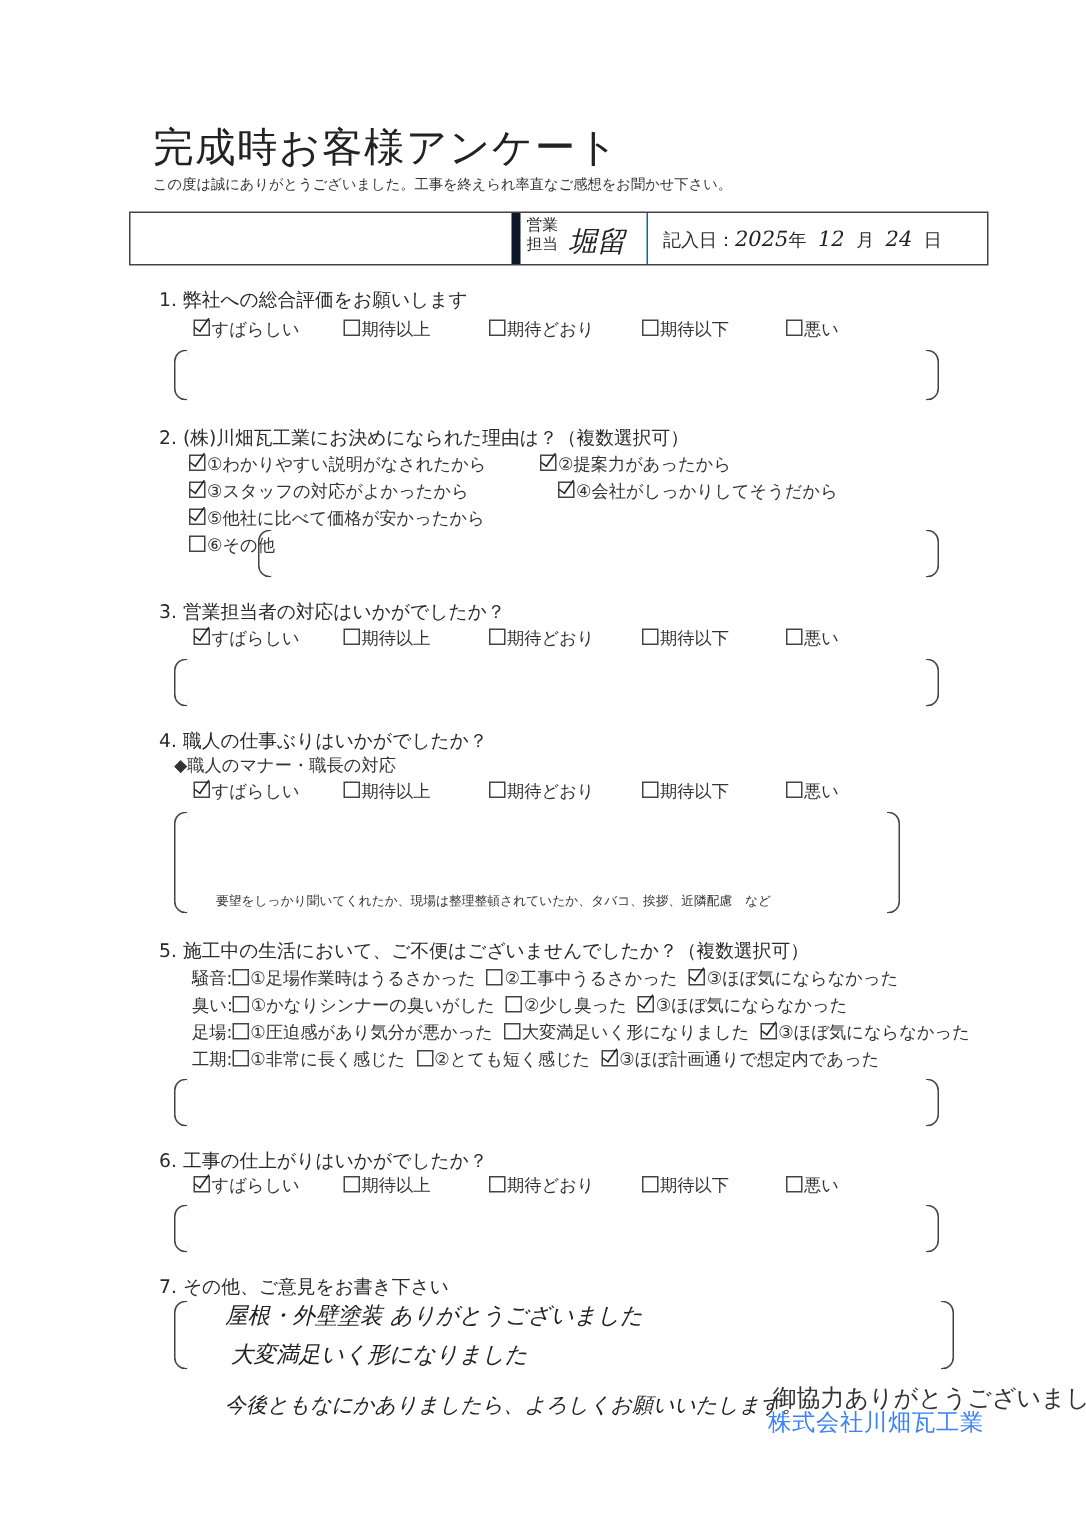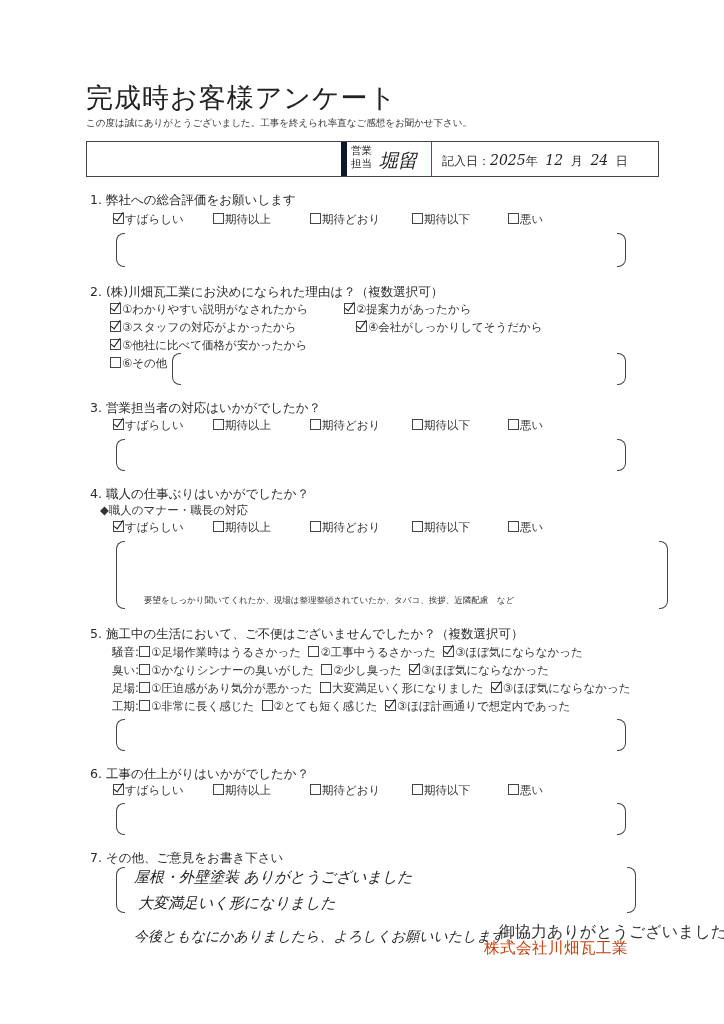--- a/index.html
+++ b/index.html
@@ -1,20 +1,20 @@
 <!DOCTYPE html>
 <html><head>
 <meta charset="utf-8">
 <style>
   html, body { margin:0; padding:0; }
   body {
     width:724px; height:1024px; background:#ffffff; position:relative; overflow:hidden;
     font-family: "DejaVu Sans", sans-serif; color:#2a2a2a;
   }
-  .abs { position:absolute; white-space:nowrap; }
+  .abs { position:absolute; white-space:nowrap;margin-left:16px; }
   .title { left:86px; top:80px; font-size:27px; color:#222; letter-spacing:1px; font-family:"DejaVu Sans", sans-serif; }
   .subtitle { left:86px; top:117px; font-size:9.5px; color:#333; }
   .hdr-box { position:absolute; left:86px; top:141px; width:573px; height:36px; border:1px solid #444; box-sizing:border-box; }
   .hdr-cell { position:absolute; top:0; height:34px; box-sizing:border-box; }
   .hdr-name { left:0; width:248px; }
   .hdr-sales { left:254px; width:90px; border-left:6px solid #0f172a; }
   .hdr-date { left:344px; width:229px; border-left:1px solid #0369a1; }
   .lbl-name { position:absolute; left:8px; top:10px; font-size:12px; }
   .redact { position:absolute; left:59px; top:-6px; width:193px; height:42px; background:#ececec; box-shadow:1px 1px 2px #999; }
   .lbl-sales { position:absolute; left:4px; top:2px; font-size:10.5px; line-height:13px; }
@@ -26,21 +26,21 @@
   .opt { font-size:11.5px; color:#333; }
   .cb { display:inline-block; width:9px; height:9px; border:1px solid #444; margin-right:1px; position:relative; vertical-align:-1px; }
   .cb.checked::after { content:""; position:absolute; left:2px; top:-4px; width:4px; height:10px; border-right:1.5px solid #222; border-bottom:1.5px solid #222; transform:rotate(35deg); }
   .bracket { position:absolute; border:1px solid #555; border-left:none; border-right:none; box-sizing:border-box; border-color:transparent; }
   .bl, .br { position:absolute; top:0; bottom:0; width:8px; border:1.3px solid #444; }
   .bl { left:0; border-right:none; border-radius:8px 0 0 8px; }
   .br { right:0; border-left:none; border-radius:0 8px 8px 0; }
   .hint { position:absolute; left:28px; bottom:2px; font-size:8.5px; color:#333; }
   .comment { font-size:15px; }
   .footer-thanks { left:499px; top:922px; font-size:16px; color:#333; }
-  .footer-company { left:484px; top:938px; font-size:15.5px; color:#c2410c; letter-spacing:0.5px; }
+  .footer-company { left:496px; top:938px; font-size:15.5px; color:#3b82f6; letter-spacing:0.5px; }
 </style>
 </head>
 <body>
 
 <div class="abs title">完成時お客様アンケート</div>
 <div class="abs subtitle">この度は誠にありがとうございました。工事を終えられ率直なご感想をお聞かせ下さい。</div>
 
 <div class="hdr-box">
   <div class="hdr-cell hdr-sales">
     <div class="lbl-sales">
@@ -104,21 +104,21 @@
 <div class="abs q" style="left:90px;top:486px;">
   <span>4.</span>
   <span>職人の仕事ぶりはいかがでしたか？</span>
 </div>
 <div class="abs opt" style="left:100px;top:503px;">◆職人のマナー・職長の対応</div>
 <div class="abs opt" style="left:113px;top:520px;"><span class="cb checked"></span><span>すばらしい</span></div>
 <div class="abs opt" style="left:213px;top:520px;"><span class="cb"></span><span>期待以上</span></div>
 <div class="abs opt" style="left:310px;top:520px;"><span class="cb"></span><span>期待どおり</span></div>
 <div class="abs opt" style="left:412px;top:520px;"><span class="cb"></span><span>期待以下</span></div>
 <div class="abs opt" style="left:508px;top:520px;"><span class="cb"></span><span>悪い</span></div>
-<div class="bracket" style="left:116px;top:540px;width:552px;height:70px;text-align:right;">
+<div class="bracket" style="left:116px;top:540px;width:484px;height:70px;text-align:right;">
     <span class="bl"></span>
     <span class="br"></span>
     <span class="hint">要望をしっかり聞いてくれたか、現場は整理整頓されていたか、タバコ、挨拶、近隣配慮　など</span>
   </div>
 
 <div class="abs q" style="left:90px;top:626px;">
   <span>5.</span>
   <span>施工中の生活において、ご不便はございませんでしたか？（複数選択可）</span>
 </div>
 

